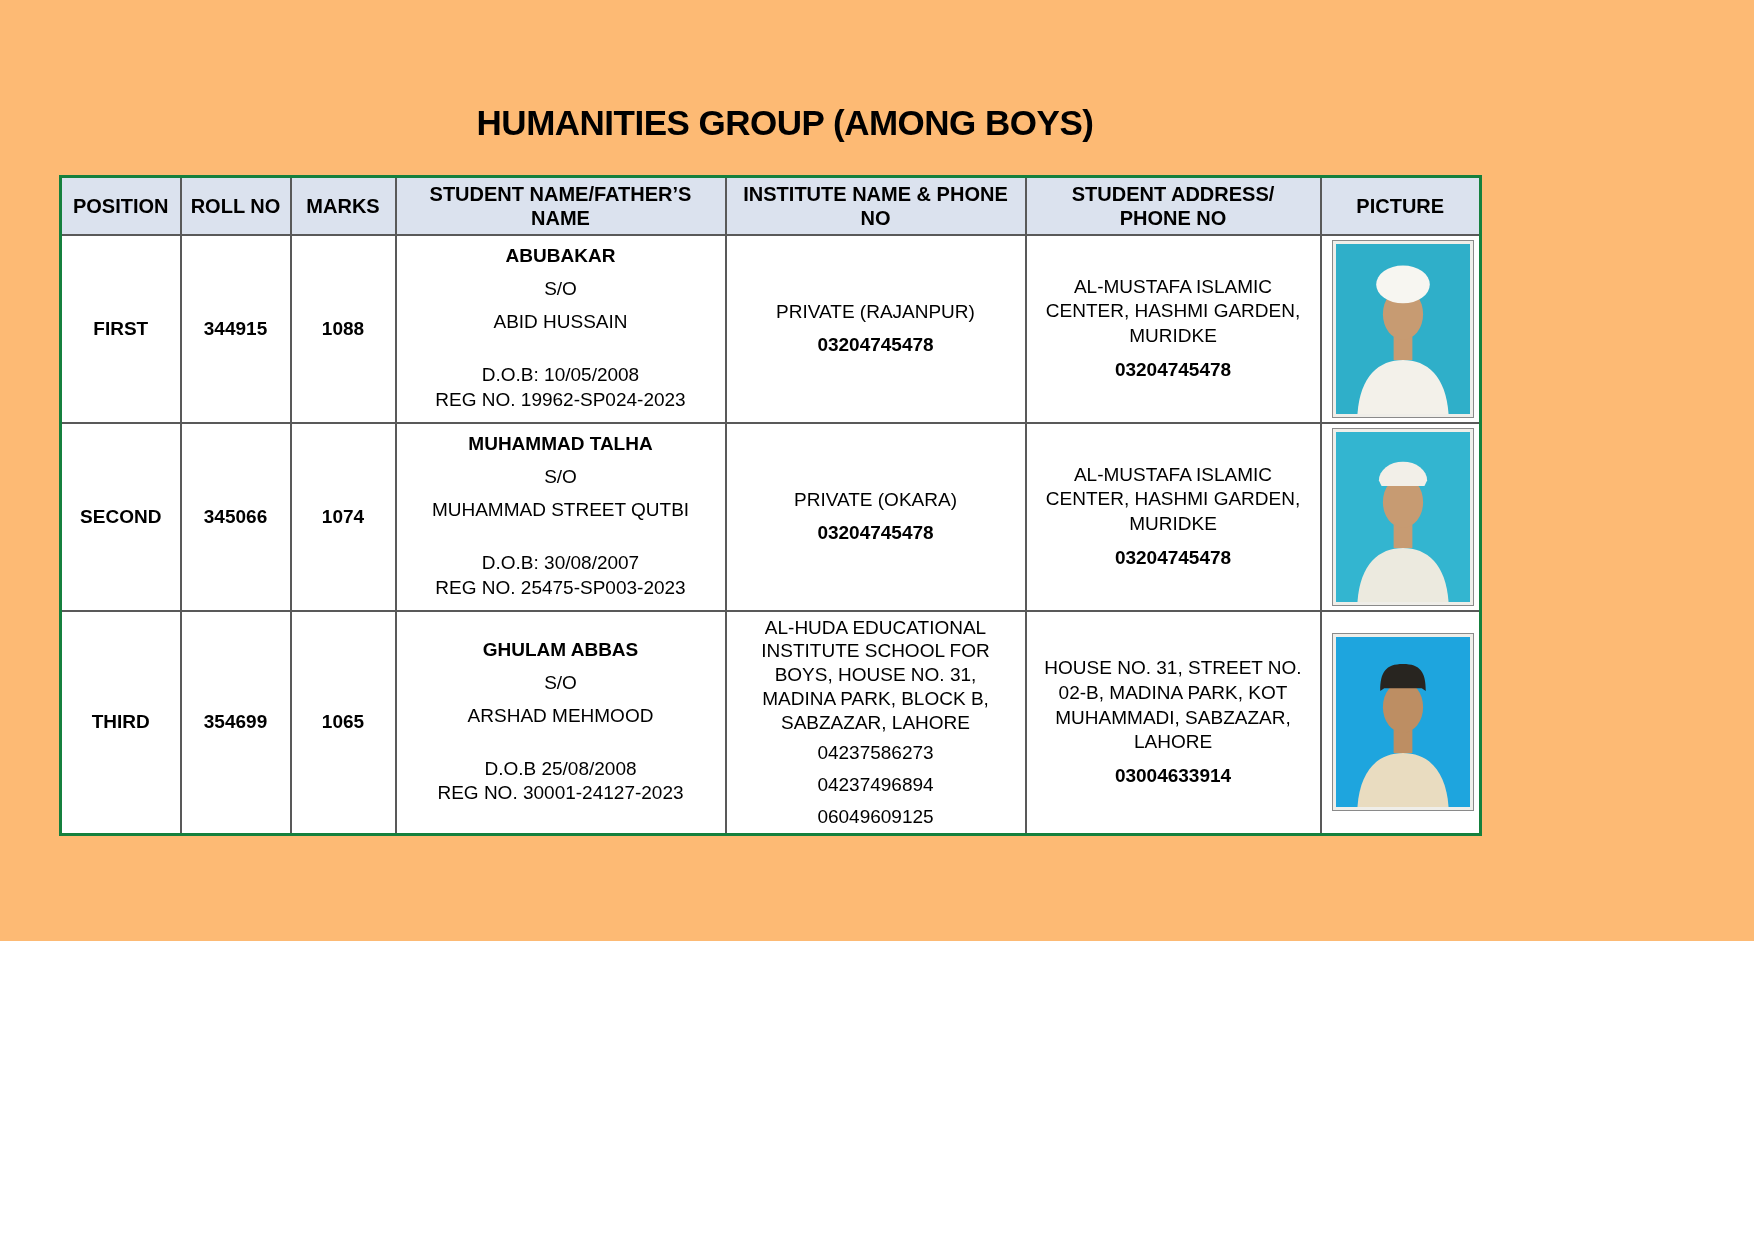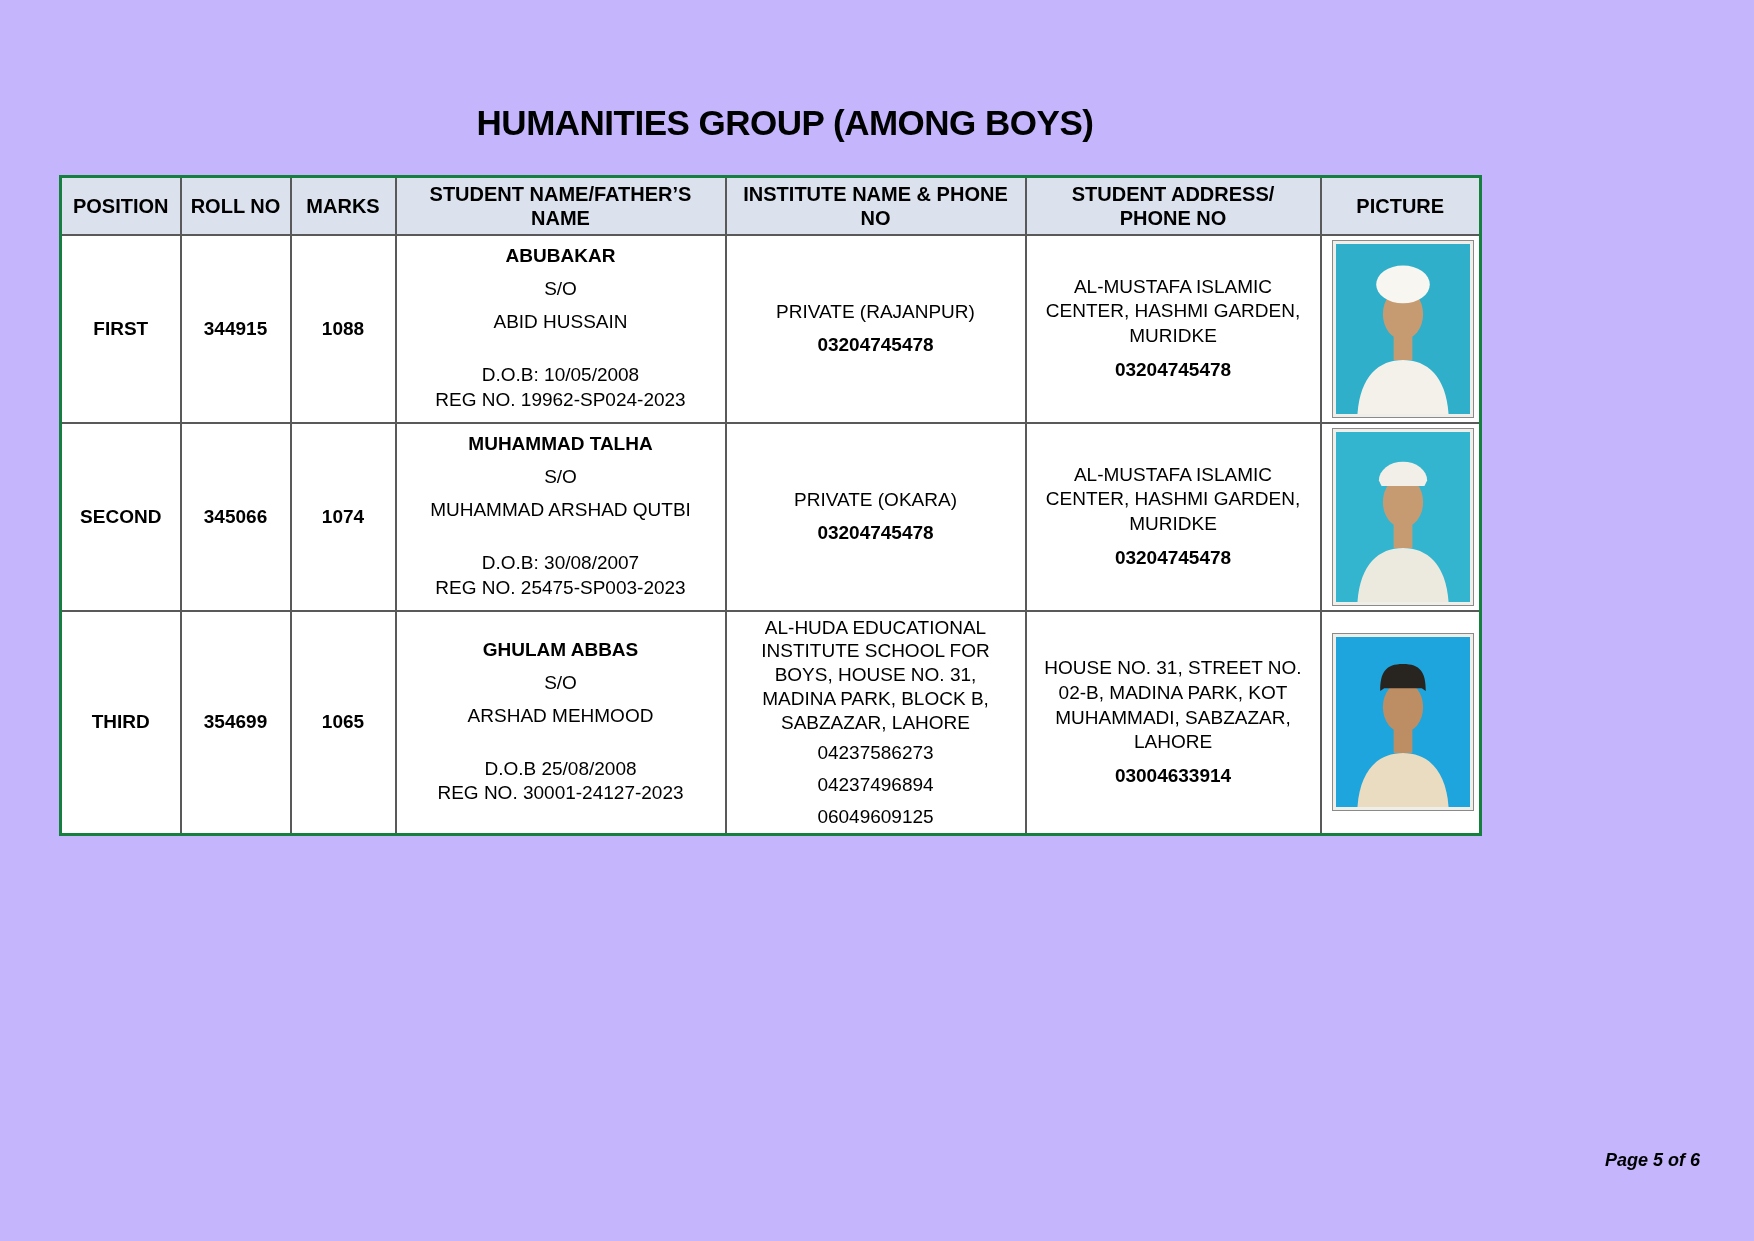--- a/index.html
+++ b/index.html
@@ -1,19 +1,19 @@
 <!DOCTYPE html>
 <html><head>
 <meta charset="utf-8">
 <style>
   * { margin:0; padding:0; box-sizing:border-box; }
   html,body { background:#ffffff; }
   body { font-family:"Liberation Sans", sans-serif; color:#000; }
   .page {
-    position:relative; width:1754px; height:1241px; background:#c4b5fd; overflow:hidden;
+    position:relative; width:1754px; height:941px; background:#fdba74; overflow:hidden;
   }
   .title {
     position:absolute; top:103px; left:75px; width:1420px;
     text-align:center; font-size:35px; font-weight:bold; letter-spacing:-0.5px;
     font-family:"Liberation Sans", sans-serif;
   }
   table.results {
     position:absolute; top:175px; left:59px; width:1420px;
     border-collapse:collapse; table-layout:fixed;
     border:3px solid #15803d;
@@ -113,21 +113,21 @@
         </td>
       </tr>
 
       <tr class="r2">
         <td><span class="b">SECOND</span></td>
         <td><span class="b">345066</span></td>
         <td><span class="b">1074</span></td>
         <td>
           <div class="nm">MUHAMMAD TALHA</div>
           <div class="so">S/O</div>
-          <div class="father">MUHAMMAD ARSHAD QUTBI</div>
+          <div class="father">MUHAMMAD STREET QUTBI</div>
           <div class="dob">D.O.B: 30/08/2007</div>
           <div class="reg">REG NO. 25475-SP003-2023</div>
         </td>
         <td>
           <div class="inst-name">PRIVATE (OKARA)</div>
           <div class="phone">03204745478</div>
         </td>
         <td>
           <div class="addr">AL-MUSTAFA ISLAMIC CENTER, HASHMI GARDEN, MURIDKE</div>
           <div class="phone">03204745478</div>

